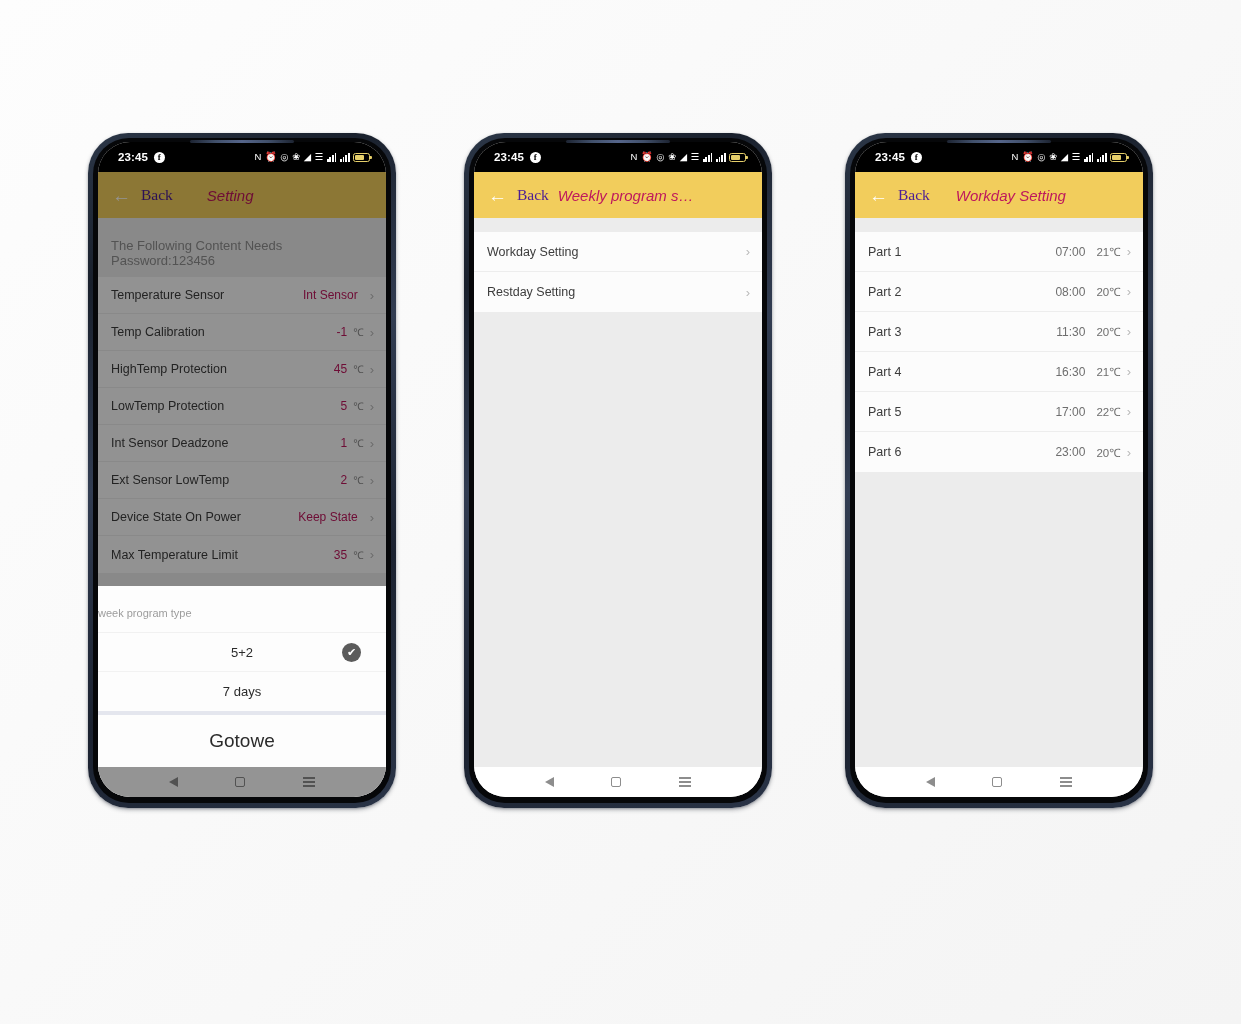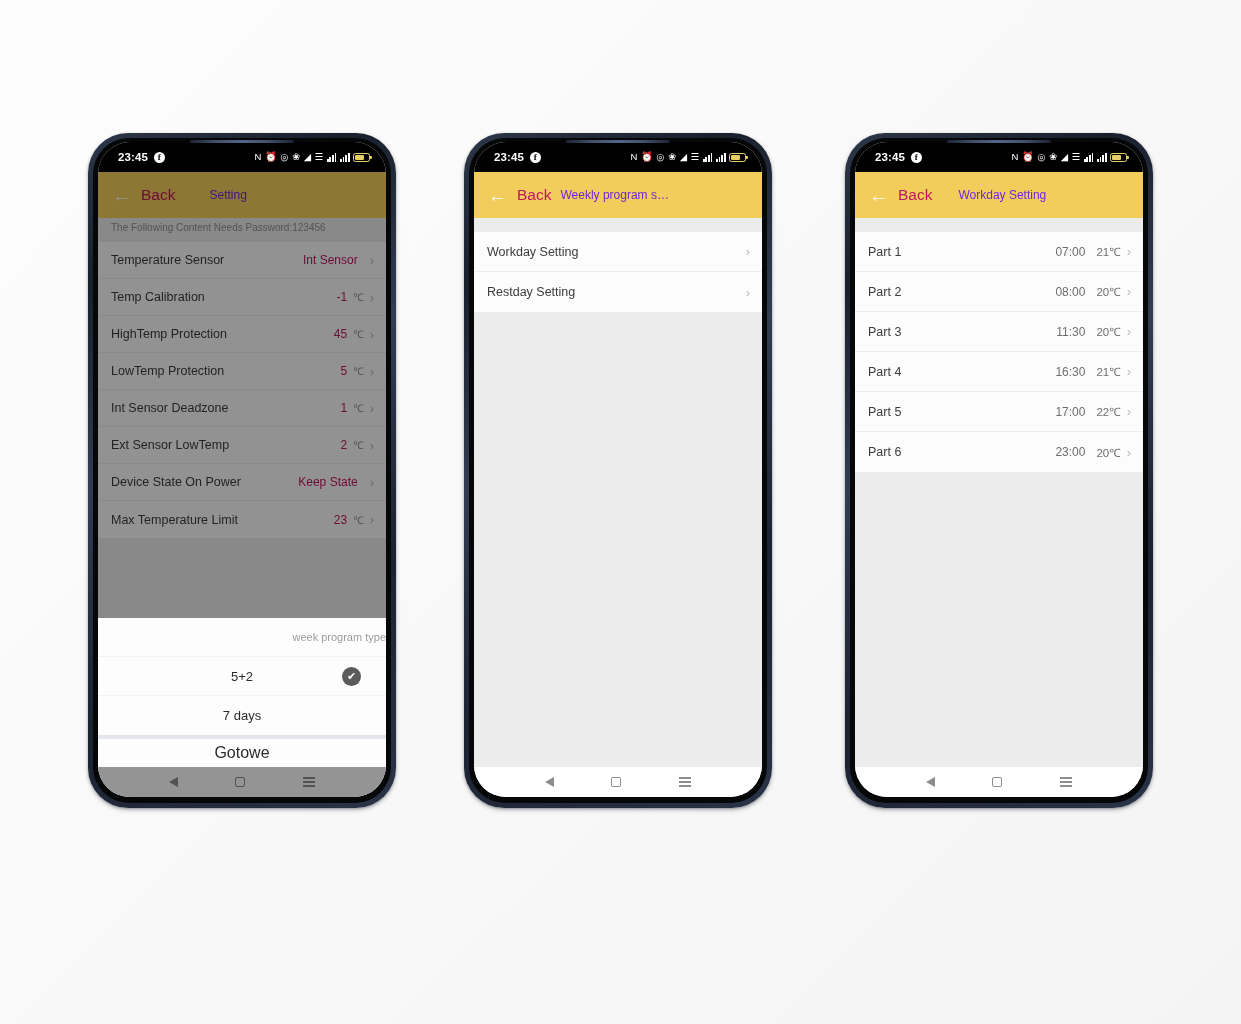--- a/index.html
+++ b/index.html
@@ -117,29 +117,29 @@
     height: 46px;
     display: flex;
     align-items: center;
     padding: 0 14px;
     gap: 8px;
   }
   .appbar .arrow {
     font-size: 19px; color: #fff; line-height: 1;
     display: inline-block; margin-right: 2px;
   }
-  .appbar .back-lbl { color: #be185d; font-size: 15.5px; }
-  .appbar .title { color: #6d28d9; font-size: 12px; }
+  .appbar .back-lbl { color: #4c1d95; font-size: 15.5px; font-family: Liberation Serif, serif; }
+  .appbar .title { color: #be185d; font-size: 15px; font-style: italic; }
 
   
   .body { flex: 1 1 auto; background: #ececec; overflow: hidden; position: relative; }
   .spacer-band { height: 14px; background: #ececec; }
   .note {
-    padding: 4px 13px 9px 13px;
-    font-size: 10px;
+    padding: 20px 13px 9px 13px;
+    font-size: 13px;
     color: #8f8f8f;
     background: #ececec;
   }
   .list { background: #fcfcfc; }
   .row {
     display: flex;
     align-items: center;
     justify-content: space-between;
     height: 37px;
     padding: 0 12px 0 13px;
@@ -185,24 +185,24 @@
     z-index: 4;
     pointer-events: none;
   }
   .sheet {
     position: absolute;
     left: 0; right: 0; bottom: 30px;
     background: #fdfdfd;
     z-index: 5;
   }
   .sheet-title {
-    text-align: right;
+    text-align: left;
     font-size: 11px;
     color: #9c9c9c;
-    padding: 13px 0 13px 0;
+    padding: 21px 0 13px 0;
     border-bottom: 1px solid #f1f1f1;
   }
   .sheet-opt {
     position: relative;
     height: 39px;
     display: flex;
     align-items: center;
     justify-content: center;
     font-size: 13px;
     color: #2b2b2b;
@@ -214,23 +214,23 @@
     width: 19px; height: 19px;
     border-radius: 50%;
     background: #5b5b5b;
     color: #fff;
     font-size: 11px;
     display: flex; align-items: center; justify-content: center;
     line-height: 1;
   }
   .sheet-sep { height: 4px; background: #e4e6ee; }
   .sheet-done {
-    height: 28px;
+    height: 52px;
     display: flex; align-items: center; justify-content: center;
-    font-size: 16px;
+    font-size: 19px;
     color: #2b2b2b;
     background: #fdfdfd;
   }
 </style>
 </head>
 <body>
 
 <div class="stage">
 
   <div class="phone" style="left:88px; top:133px;">
@@ -337,21 +337,21 @@
               <span class="right">
                 <span class="value">Keep State</span>
                 <span class="unit"></span>
                 <span class="chev">›</span>
               </span>
             </div>
 
             <div class="row">
               <span class="label">Max Temperature Limit</span>
               <span class="right">
-                <span class="value">23</span>
+                <span class="value">35</span>
                 <span class="unit">℃</span>
                 <span class="chev">›</span>
               </span>
             </div>
 
           </div>
         </div>
 
         <div class="dim"></div>
 

